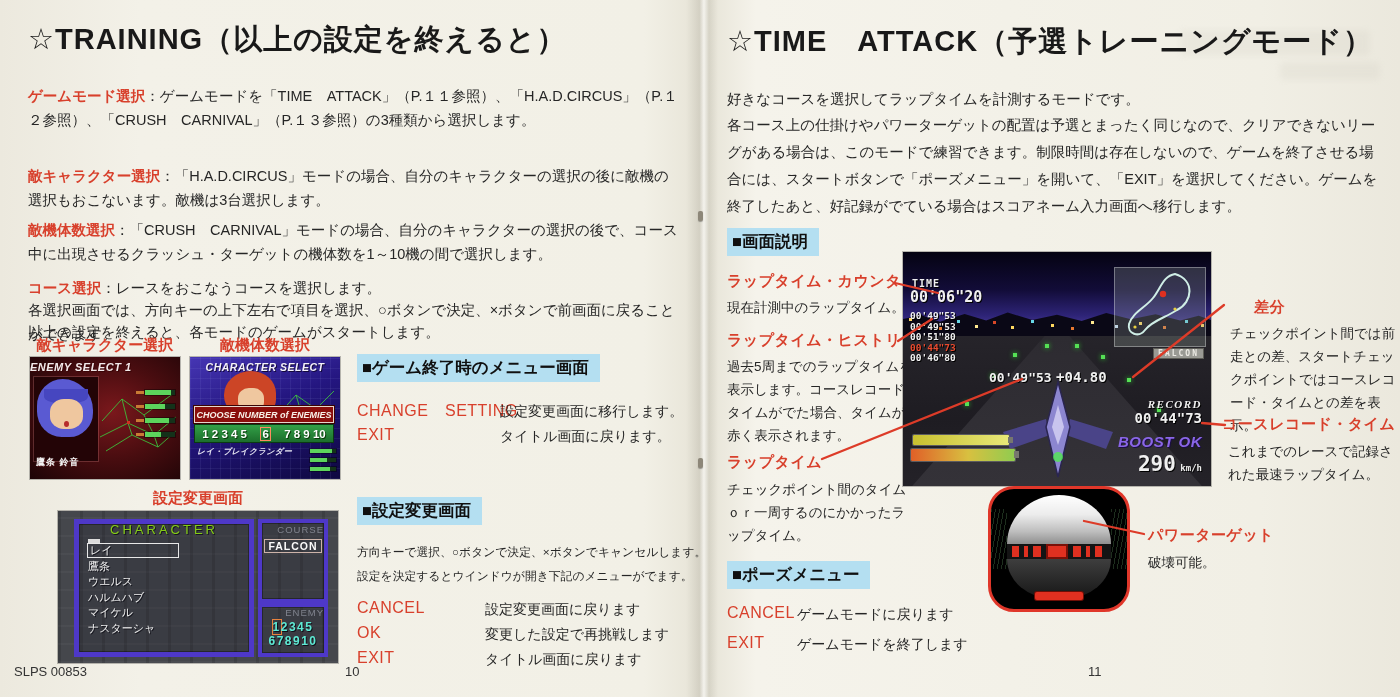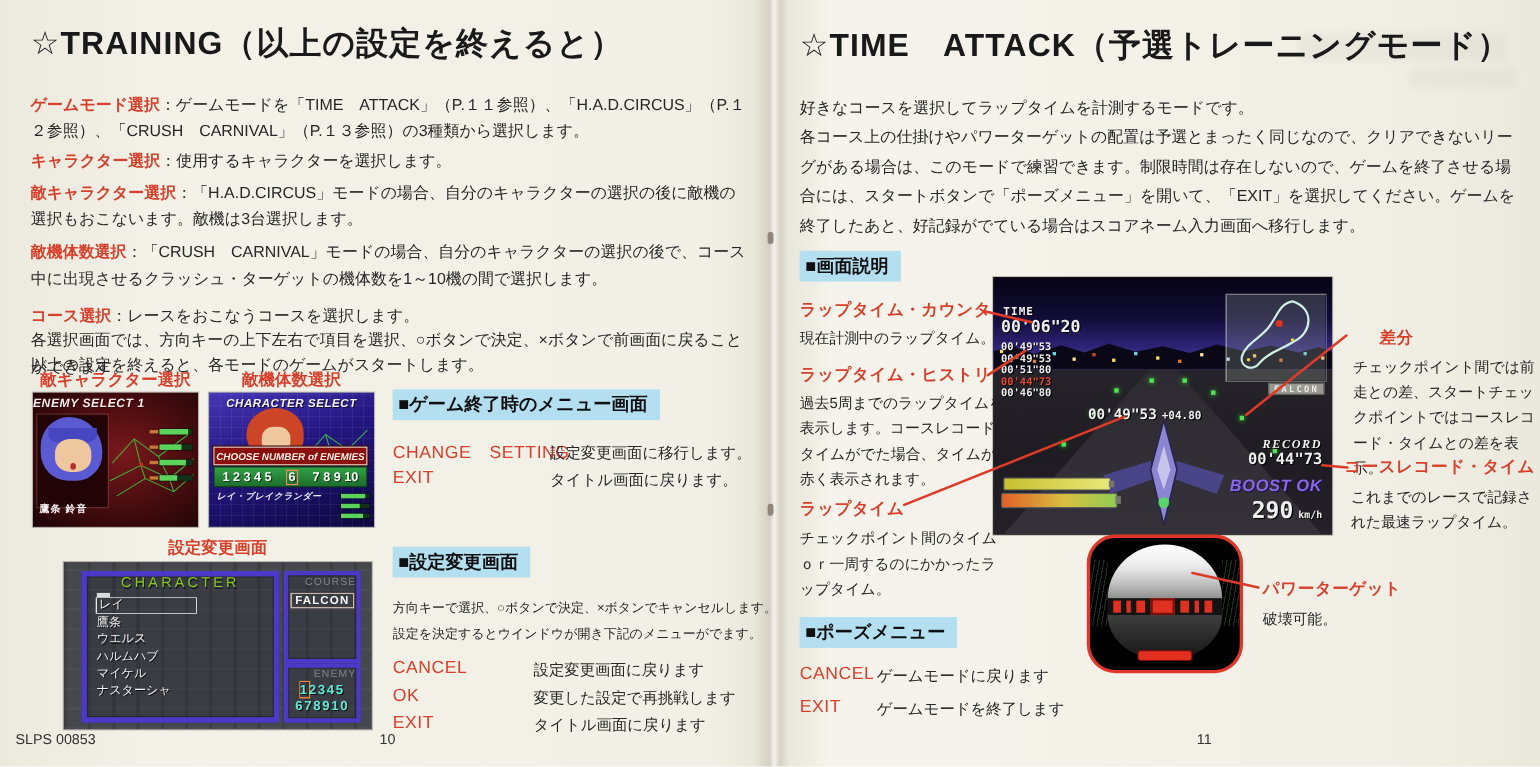--- a/index.html
+++ b/index.html
@@ -136,23 +136,20 @@
 </head>
 <body>
 
 <div class="spread">
 
   <div class="abs h1" style="left:28px;top:20px;">☆TRAINING（以上の設定を終えると）</div>
 
   <div class="abs body-p" style="left:28px;top:85px;width:650px;">
     <span class="redlead">ゲームモード選択</span><span>：ゲームモードを「TIME　ATTACK」（P.１１参照）、「H.A.D.CIRCUS」（P.１２参照）、「CRUSH　CARNIVAL」（P.１３参照）の3種類から選択します。</span>
   </div>
-  <div class="abs body-p" style="left:28px;top:136px;width:650px;">
-    <span class="redlead">キャラクター選択</span><span>：使用するキャラクターを選択します。</span>
-  </div>
   <div class="abs body-p" style="left:28px;top:165px;width:650px;">
     <span class="redlead">敵キャラクター選択</span><span>：「H.A.D.CIRCUS」モードの場合、自分のキャラクターの選択の後に敵機の選択もおこないます。敵機は3台選択します。</span>
   </div>
   <div class="abs body-p" style="left:28px;top:219px;width:650px;">
     <span class="redlead">敵機体数選択</span><span>：「CRUSH　CARNIVAL」モードの場合、自分のキャラクターの選択の後で、コース中に出現させるクラッシュ・ターゲットの機体数を1～10機の間で選択します。</span>
   </div>
   <div class="abs body-p" style="left:28px;top:277px;width:650px;">
     <span class="redlead">コース選択</span><span>：レースをおこなうコースを選択します。</span>
   </div>
   <div class="abs body-p" style="left:28px;top:299px;width:660px;">各選択画面では、方向キーの上下左右で項目を選択、○ボタンで決定、×ボタンで前画面に戻ることができます。</div>
@@ -349,21 +346,21 @@
     <div style="position:absolute;left:7px;top:59px;">
       <div class="hudmono" style="font-size:9.5px;line-height:10.5px;">00'49"53</div>
       <div class="hudmono" style="font-size:9.5px;line-height:10.5px;">00'49"53</div>
       <div class="hudmono" style="font-size:9.5px;line-height:10.5px;">00'51"80</div>
       <div class="hudmono" style="font-size:9.5px;line-height:10.5px;color:#e84a2e;">00'44"73</div>
       <div class="hudmono" style="font-size:9.5px;line-height:10.5px;">00'46"80</div>
     </div>
 
     <div style="position:absolute;left:86px;top:116px;white-space:nowrap;">
       <span class="hudmono" style="font-size:13px;">00'49"53</span>
-      <span class="hudmono" style="font-size:10px;margin-top:16px;">+04.80</span>
+      <span class="hudmono" style="font-size:14px;margin-top:16px;">+04.80</span>
     </div>
 
     <div class="g-map">
       <svg width="90" height="78" viewBox="0 0 90 78">
         <path d="M 60,6 C 80,12 78,34 62,42 C 50,50 38,52 30,62 C 24,70 12,66 14,56 C 18,44 30,40 38,30 C 46,20 48,8 60,6 Z" fill="none" stroke="#cfeee6" stroke-width="2"></path>
         <circle cx="48" cy="26" r="3.2" fill="#e03020"></circle>
         <circle cx="20" cy="59" r="1.6" fill="#e8d040"></circle>
         <circle cx="60" cy="41" r="1.6" fill="#e8d040"></circle>
       </svg>
     </div>

